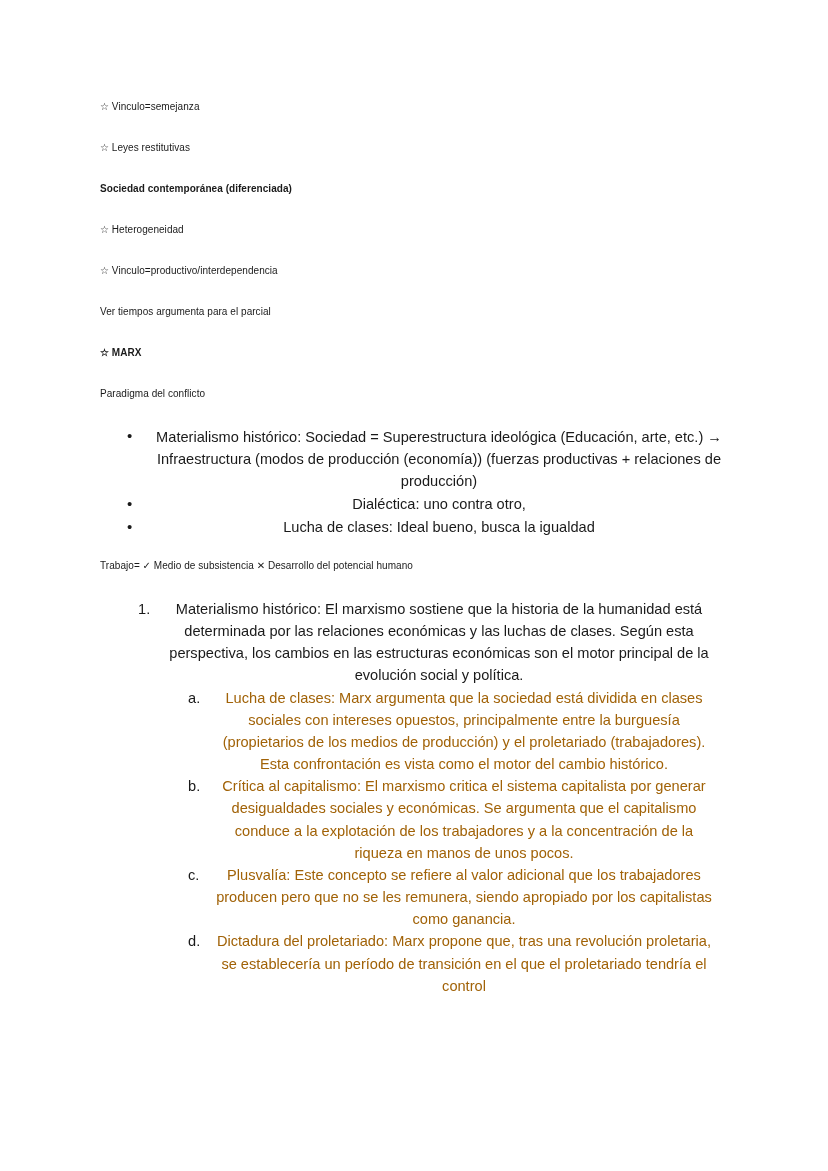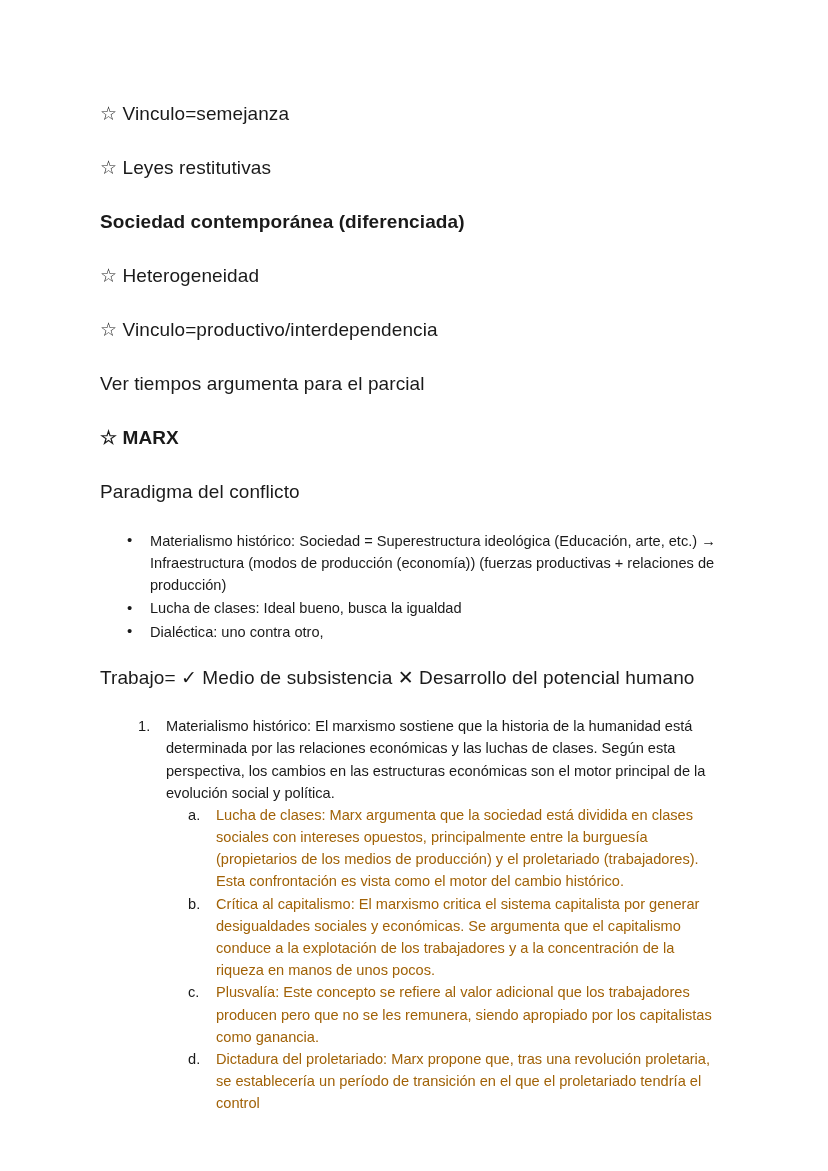--- a/index.html
+++ b/index.html
@@ -22,21 +22,21 @@
   }
   .content {
     position: absolute;
     left: 100px;
     top: 100px;
     width: 628px;
   }
 
   
   .para {
-    font-size: 19px;
+    font-size: 10px;
     line-height: 1.45;
     margin: 0 0 26.5px 0;
     color: #1a1a1a;
     letter-spacing: 0.005em;
   }
   .para.bold {
     font-weight: bold;
   }
   .para.tight {
     margin-bottom: 24px;
@@ -117,20 +117,21 @@
     top: 0;
     width: 20px;
     text-align: left;
     font-size: 14.6px;
     line-height: 1.52;
     color: #1a1a1a;
   }
 
   .li-text {
     display: block;
+    text-align: center;
   }
 </style>
 </head>
 <body>
 
 <div class="page">
   <div class="content">
 
     <p class="para">☆ Vinculo=semejanza</p>
 
@@ -147,24 +148,24 @@
 
     <p class="para bold">☆ MARX</p>
 
     <p class="para tight">Paradigma del conflicto</p>
 
     <ul class="bullets">
       <li>
         <span class="li-text">Materialismo histórico: Sociedad = Superestructura ideológica (Educación, arte, etc.) → Infraestructura (modos de producción (economía)) (fuerzas productivas + relaciones de producción)</span>
       </li>
       <li>
-        <span class="li-text">Lucha de clases: Ideal bueno, busca la igualdad</span>
+        <span class="li-text">Dialéctica: uno contra otro,</span>
       </li>
       <li>
-        <span class="li-text">Dialéctica: uno contra otro,</span>
+        <span class="li-text">Lucha de clases: Ideal bueno, busca la igualdad</span>
       </li>
     </ul>
 
     <p class="para tight">Trabajo= ✓ Medio de subsistencia ✕ Desarrollo del potencial humano</p>
 
     <ol class="numbers">
       <li>
         <span class="li-text">Materialismo histórico: El marxismo sostiene que la historia de la humanidad está determinada por las relaciones económicas y las luchas de clases. Según esta perspectiva, los cambios en las estructuras económicas son el motor principal de la evolución social y política.</span>
 
         <ol class="letters">

